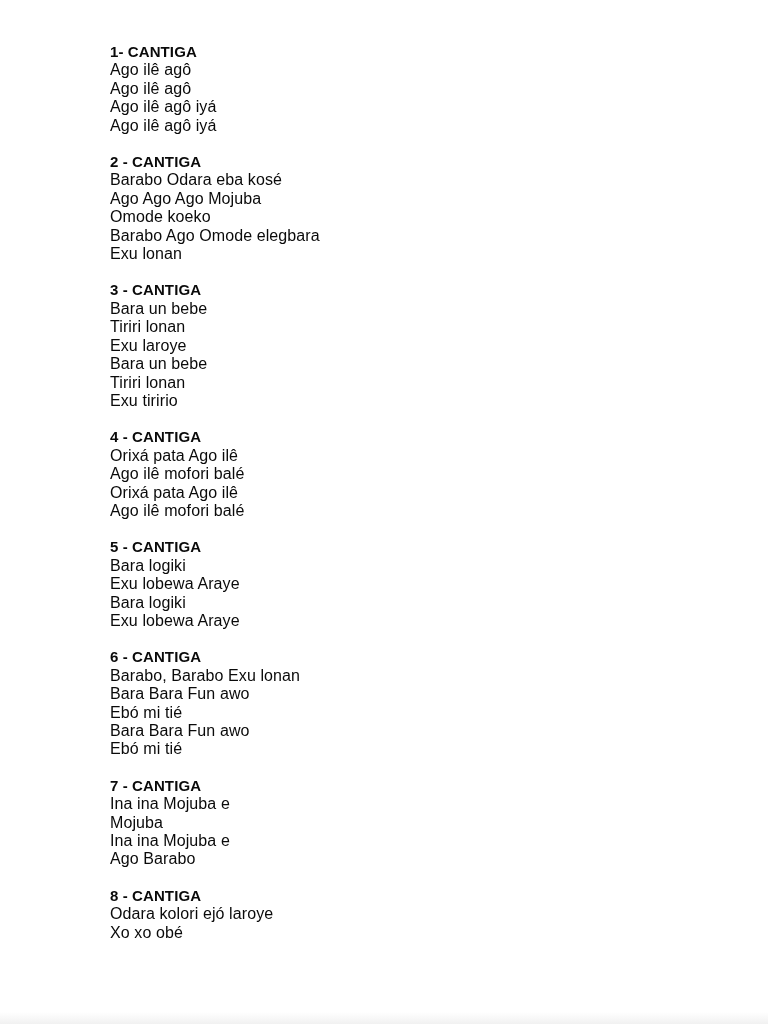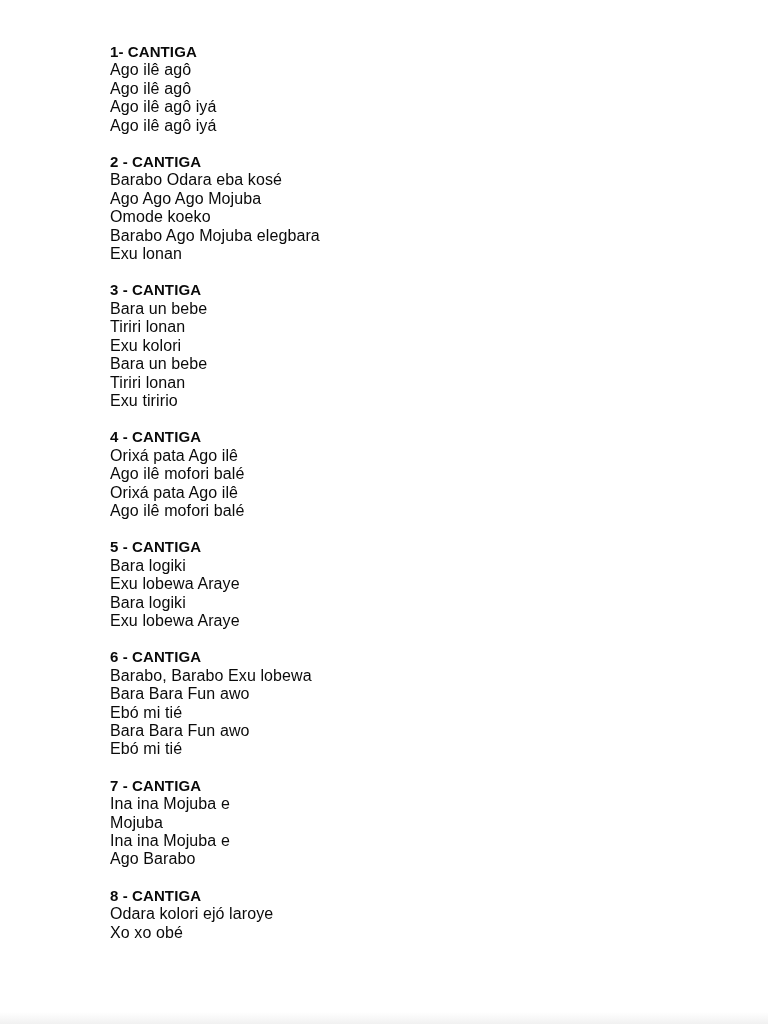--- a/index.html
+++ b/index.html
@@ -59,29 +59,29 @@
         <div class="lyric-line">Ago ilê agô</div>
         <div class="lyric-line">Ago ilê agô iyá</div>
         <div class="lyric-line">Ago ilê agô iyá</div>
       </section>
 
   <section class="cantiga-section">
     <h2 class="section-title">2 - CANTIGA</h2>
   <div class="lyric-line">Barabo Odara eba kosé</div>
         <div class="lyric-line">Ago Ago Ago Mojuba</div>
         <div class="lyric-line">Omode koeko</div>
-        <div class="lyric-line">Barabo Ago Mojuba elegbara</div>
+        <div class="lyric-line">Barabo Ago Omode elegbara</div>
         <div class="lyric-line">Exu lonan</div>
       </section>
 
   <section class="cantiga-section">
     <h2 class="section-title">3 - CANTIGA</h2>
   <div class="lyric-line">Bara un bebe</div>
         <div class="lyric-line">Tiriri lonan</div>
-        <div class="lyric-line">Exu kolori</div>
+        <div class="lyric-line">Exu laroye</div>
         <div class="lyric-line">Bara un bebe</div>
         <div class="lyric-line">Tiriri lonan</div>
         <div class="lyric-line">Exu tiririo</div>
       </section>
 
   <section class="cantiga-section">
     <h2 class="section-title">4 - CANTIGA</h2>
   <div class="lyric-line">Orixá pata Ago ilê</div>
         <div class="lyric-line">Ago ilê mofori balé</div>
         <div class="lyric-line">Orixá pata Ago ilê</div>
@@ -91,21 +91,21 @@
   <section class="cantiga-section">
     <h2 class="section-title">5 - CANTIGA</h2>
   <div class="lyric-line">Bara logiki</div>
         <div class="lyric-line">Exu lobewa Araye</div>
         <div class="lyric-line">Bara logiki</div>
         <div class="lyric-line">Exu lobewa Araye</div>
       </section>
 
   <section class="cantiga-section">
     <h2 class="section-title">6 - CANTIGA</h2>
-  <div class="lyric-line">Barabo, Barabo Exu lobewa</div>
+  <div class="lyric-line">Barabo, Barabo Exu lonan</div>
         <div class="lyric-line">Bara Bara Fun awo</div>
         <div class="lyric-line">Ebó mi tié</div>
         <div class="lyric-line">Bara Bara Fun awo</div>
         <div class="lyric-line">Ebó mi tié</div>
       </section>
 
   <section class="cantiga-section">
     <h2 class="section-title">7 - CANTIGA</h2>
   <div class="lyric-line">Ina ina Mojuba e</div>
         <div class="lyric-line">Mojuba</div>

